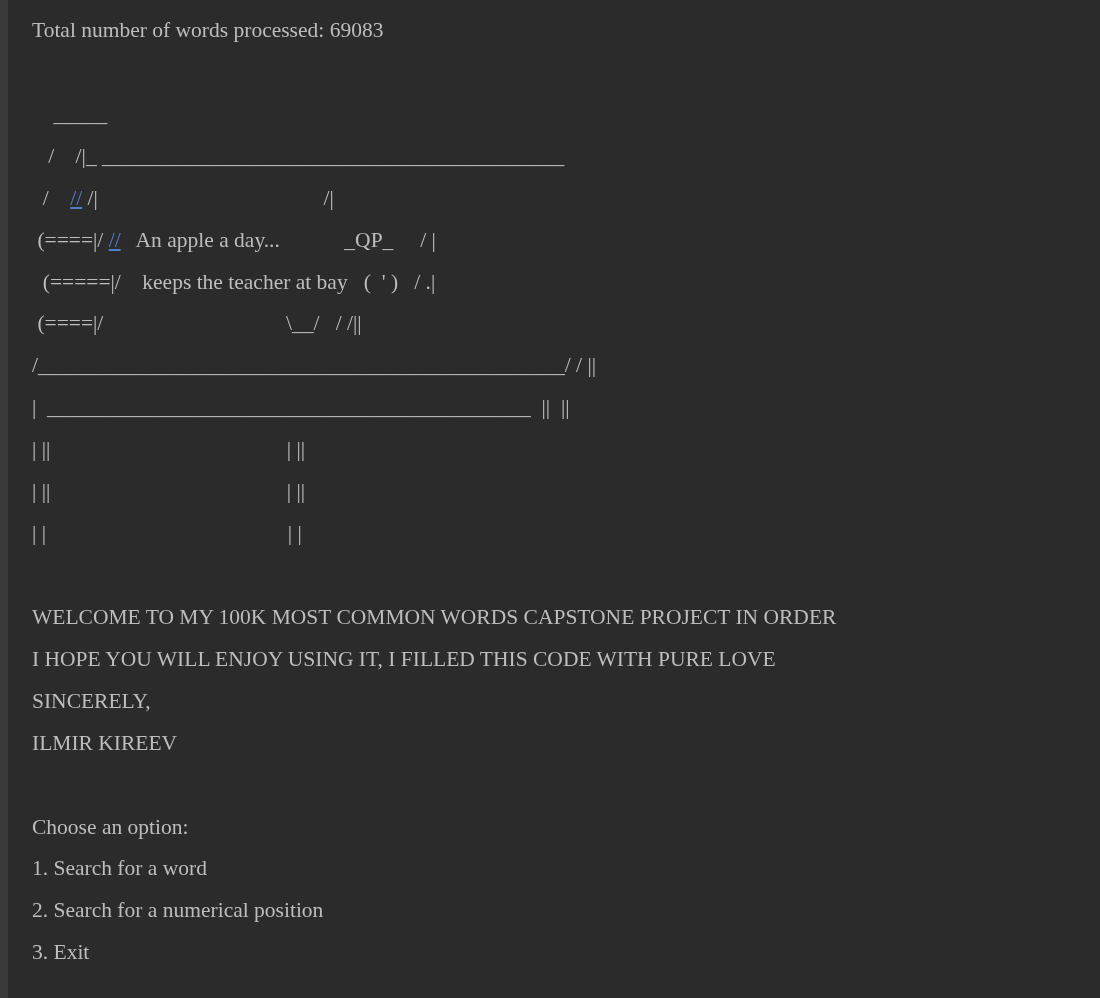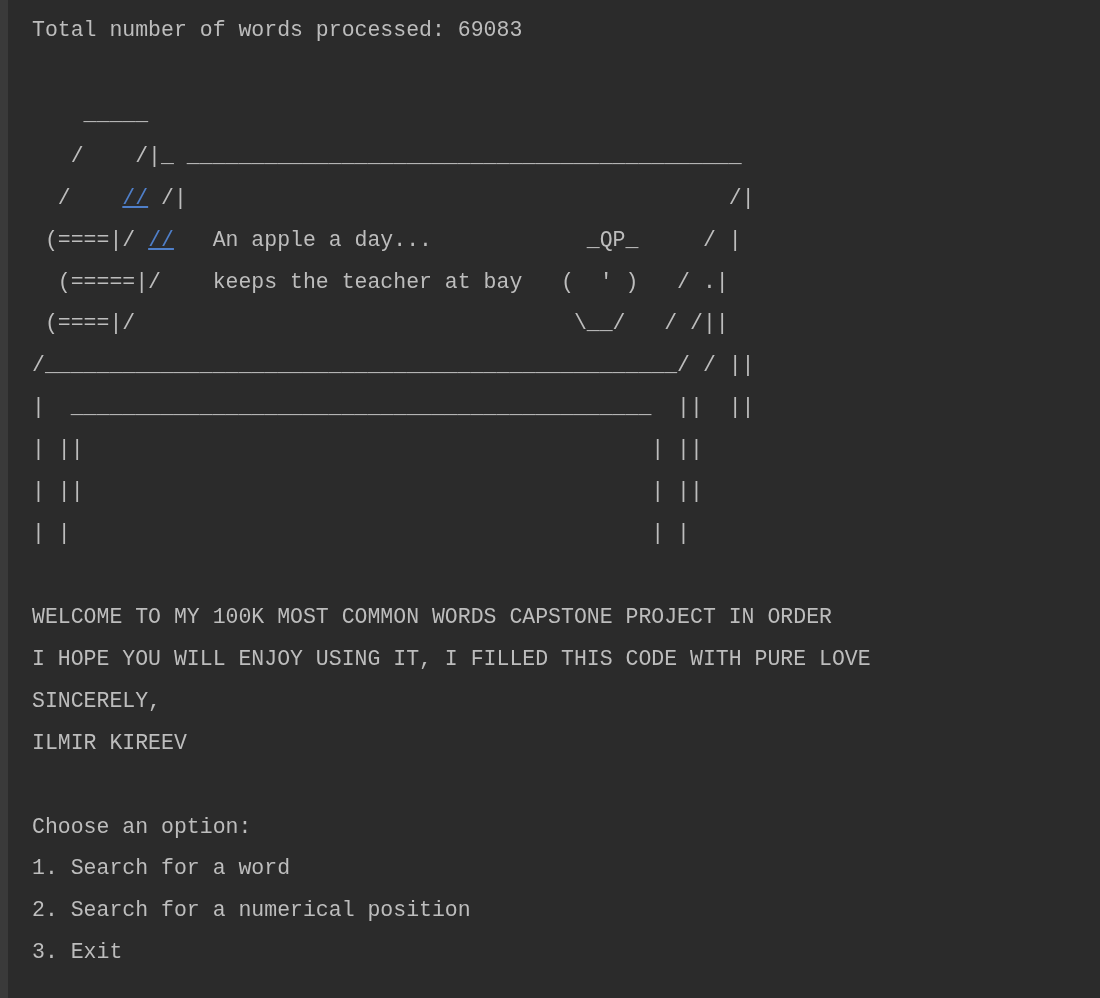--- a/index.html
+++ b/index.html
@@ -1,15 +1,15 @@
 <!DOCTYPE html>
 <html><head>
   <meta charset="utf-8">
   <style>
-    * { margin: 0; padding: 0; box-sizing: border-box; }
+    * { margin: 0; padding: 0; box-sizing: border-box; font-family: Liberation Serif, serif; }
     body {
       width: 1100px;
       height: 998px;
       background: #2b2b2b;
       font-family: "SF Mono", "Menlo", "Consolas", "Courier New", monospace;
       font-size: 21.5px;
       line-height: 1.95;
       color: #bdbdbd;
       padding: 10px 0 0 0;
       overflow: hidden;

